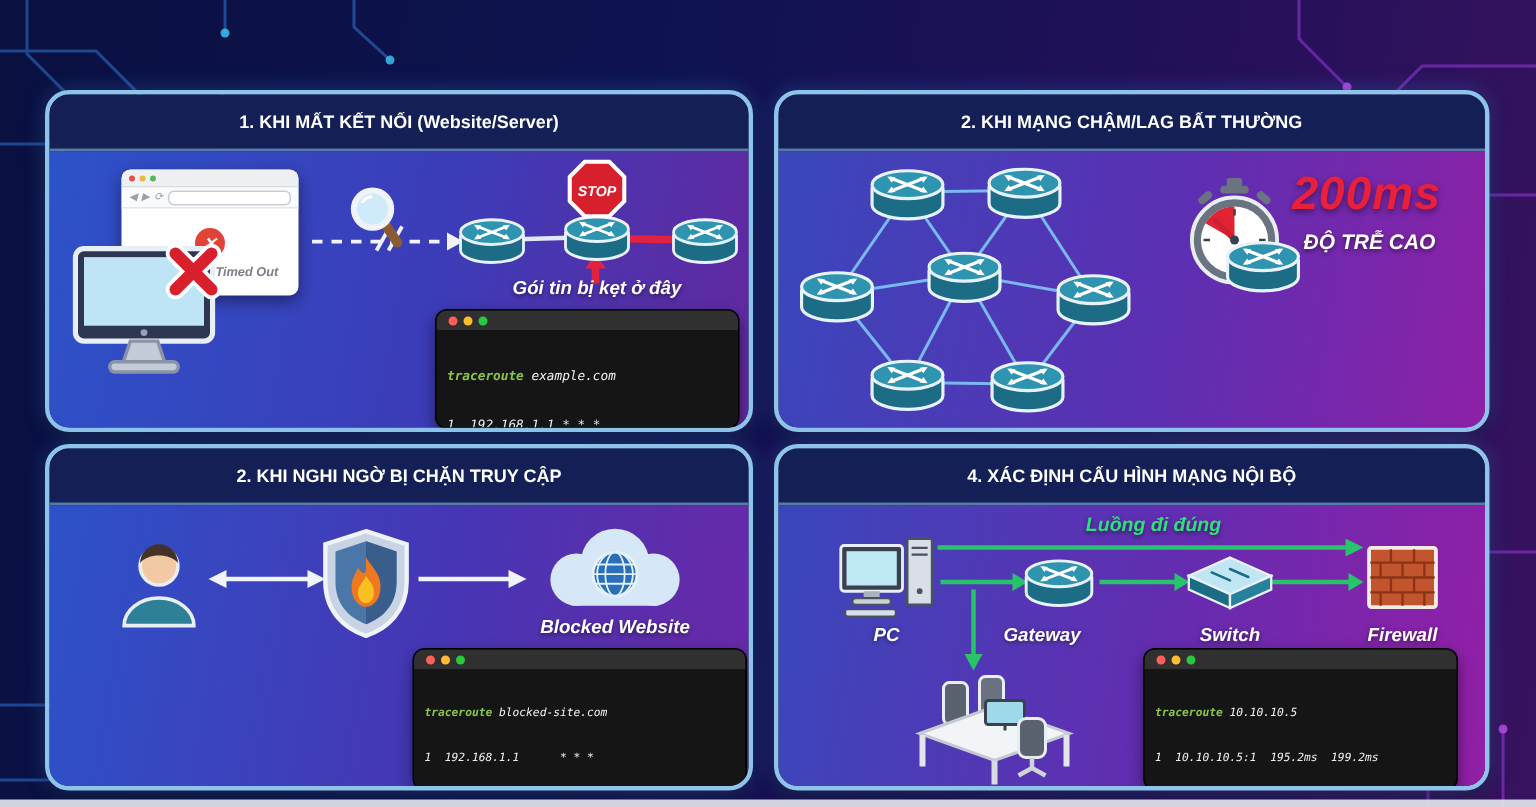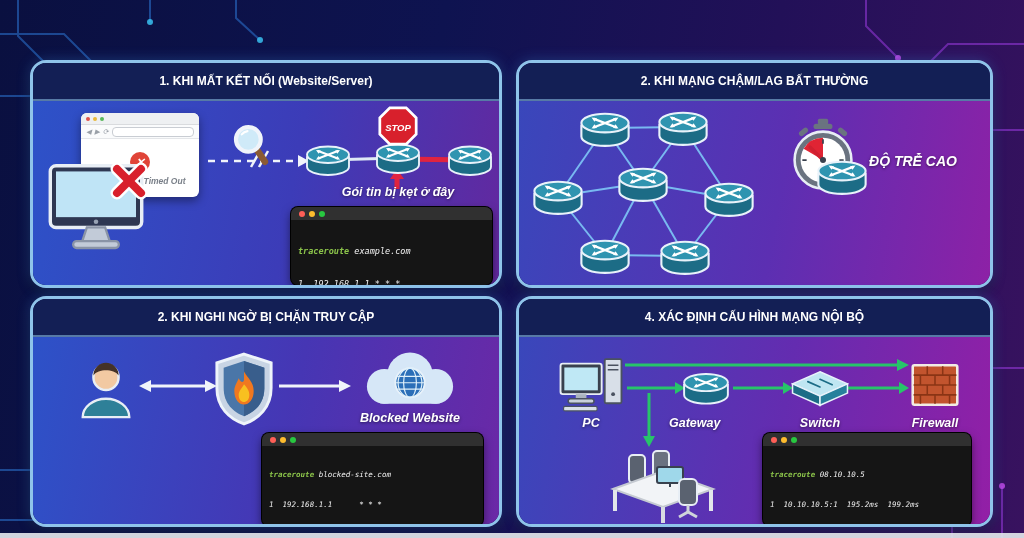--- a/index.html
+++ b/index.html
@@ -357,20 +357,21 @@
           <use href="#sym-router"></use>
         </svg>
 
       <svg class="abs" style="left:273px;top:14px" width="62" height="78">
           <use href="#sym-stopwatch"></use>
         </svg>
       <svg class="abs" style="left:296px;top:56px" width="54" height="40">
           <use href="#sym-router"></use>
         </svg>
 
+      <div class="abs latency-value" style="left:332px;top:10px;width:120px;text-align:center">200ms</div>
       <div class="abs white-label" style="left:338px;top:52px;width:112px;text-align:center;font-size:14px">ĐỘ TRỄ CAO</div>
 
     </div>
   </div>
 
   <div class="panel" style="left:30px;top:296px;width:472px;height:231px">
     <div class="panel-header">
       <span>2. KHI NGHI NGỜ BỊ CHẶN TRUY CẬP</span>
     </div>
     <div class="panel-body grad3">
@@ -390,21 +391,21 @@
         </svg>
       <svg class="abs" style="left:180px;top:8px" width="62" height="88">
           <use href="#sym-shield"></use>
         </svg>
       <svg class="abs" style="left:322px;top:10px" width="110" height="66">
           <use href="#sym-cloud"></use>
         </svg>
 
       <div class="abs white-label" style="left:312px;top:74px;width:130px;text-align:center;font-size:12.5px">Blocked Website</div>
 
-      <div class="terminal" style="left:229px;top:96px;width:221px;height:93px">
+      <div class="terminal" style="left:243px;top:96px;width:221px;height:93px">
         <div class="term-bar">
           <span class="dot dot-r"></span>
           <span class="dot dot-y"></span>
           <span class="dot dot-g"></span>
         </div>
         <div class="term-body t-p34">
           <div><span class="cmd">traceroute</span><span class="args"> blocked-site.com</span></div>
           <div>1  192.168.1.1      * * *</div>
           
           
@@ -432,20 +433,21 @@
         </g>
         <g fill="#27c46a">
           <polygon points="390,28 378,22 378,34"></polygon>
           <polygon points="166,51 156,45 156,57"></polygon>
           <polygon points="274,51 264,45 264,57"></polygon>
           <polygon points="390,51 380,45 380,57"></polygon>
           <polygon points="130,110 124,99 136,99"></polygon>
         </g>
       </svg>
 
+      <div class="abs green-label" style="left:170px;top:5px;width:160px;text-align:center;font-size:13px">Luồng đi đúng</div>
 
       <svg class="abs" style="left:40px;top:20px" width="64" height="56">
           <use href="#sym-pc"></use>
         </svg>
       <svg class="abs" style="left:162px;top:32px" width="50" height="38">
           <use href="#sym-router"></use>
         </svg>
       <svg class="abs" style="left:272px;top:33px" width="58" height="37">
           <use href="#sym-switch"></use>
         </svg>
@@ -462,21 +464,21 @@
           <use href="#sym-desk"></use>
         </svg>
 
       <div class="terminal" style="left:244px;top:96px;width:208px;height:93px">
         <div class="term-bar">
           <span class="dot dot-r"></span>
           <span class="dot dot-y"></span>
           <span class="dot dot-g"></span>
         </div>
         <div class="term-body t-p34">
-          <div><span class="cmd">traceroute</span><span class="args"> 08.10.10.5</span></div>
+          <div><span class="cmd">traceroute</span><span class="args"> 10.10.10.5</span></div>
           <div>1  10.10.10.5:1  195.2ms  199.2ms</div>
           
           
           
           
           
         </div>
       </div>
     </div>
   </div>

